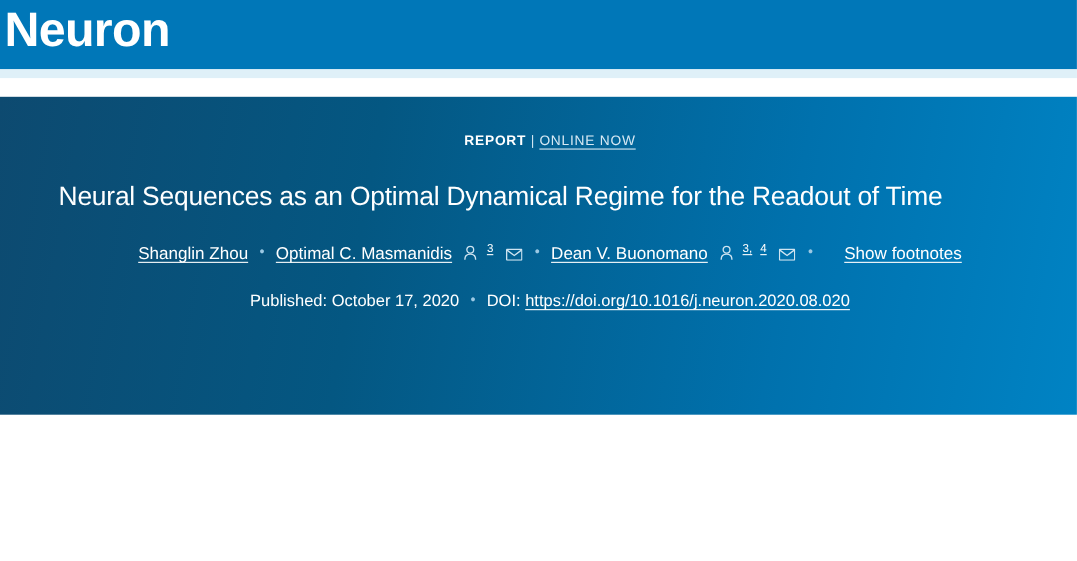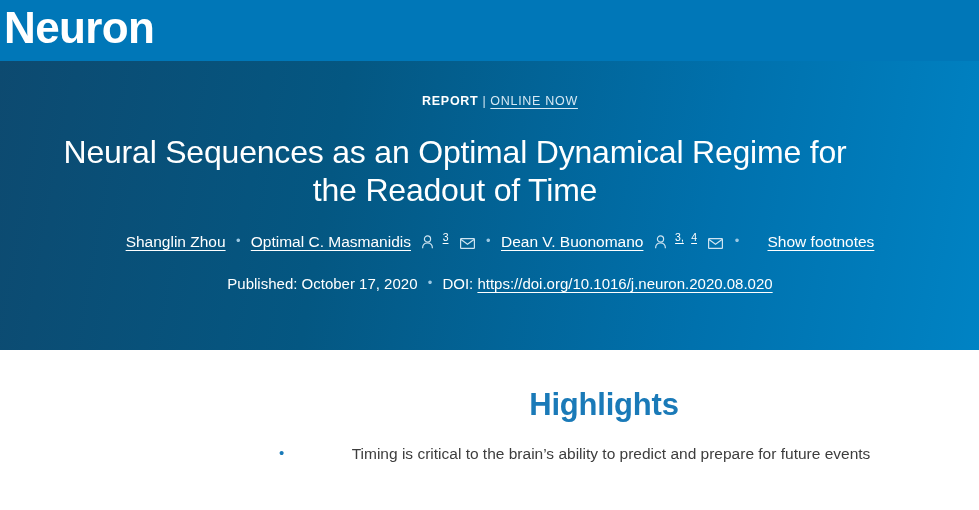--- a/index.html
+++ b/index.html
@@ -42,21 +42,21 @@
     position: absolute;
     top: 63px; left: 0;
     width: 979px;
     height: 8px;
     background: #dff0f8;
   }
 
   
   .hero {
     position: absolute;
-    top: 61px; left: 0;
+    top: 88px; left: 0;
     width: 979px;
     height: 289px;
     background: linear-gradient(100deg, #0d4a70 0%, #045782 34%, #0071ad 72%, #0083c4 100%);
     overflow: hidden;
     padding-left: 25px;
   }
 
   .hero-inner { position: absolute; left: 50px; top: 32px; width: 900px; }
 
   .kicker {
@@ -70,21 +70,21 @@
   .kicker .sep { font-weight: normal; color: #cfe4f1; margin: 0 4px; }
   .kicker .status {
     color: #d7e9f4;
     text-decoration: underline;
     text-underline-offset: 3px;
     cursor: pointer;
   }
 
   .article-title {
     margin-top: 24px;
-    font-size: 32px;
+    font-size: 24px;
     line-height: 38px;
     font-weight: normal;
     color: #ffffff;
     letter-spacing: -0.2px;
     max-width: 810px;
   }
 
   .authors {
     margin-top: 17px;
     font-size: 15.5px;
@@ -261,30 +261,14 @@
       <div class="pubinfo">
         <span>Published: October 17, 2020</span>
         <span class="dot-sep">•</span>
         <span>DOI:</span>
         <span class="doi-link">https://doi.org/10.1016/j.neuron.2020.08.020</span>
       </div>
 
     </div>
   </div>
 
-  <div class="body-area">
-
-    <nav class="side-nav">
-      <div class="side-nav-item">ghts</div>
-      <div class="side-nav-item">nary</div>
-      <div class="side-nav-item">ords</div>
-    </nav>
-
-    <div class="main-col">
-      <h2 class="highlights-heading">Highlights</h2>
-      <ul class="highlight-list">
-        <li class="highlight-item">Timing is critical to the brain’s ability to predict and prepare for future events</li>
-      </ul>
-    </div>
-
-  </div>
 
 </div>
 
 </body></html>

